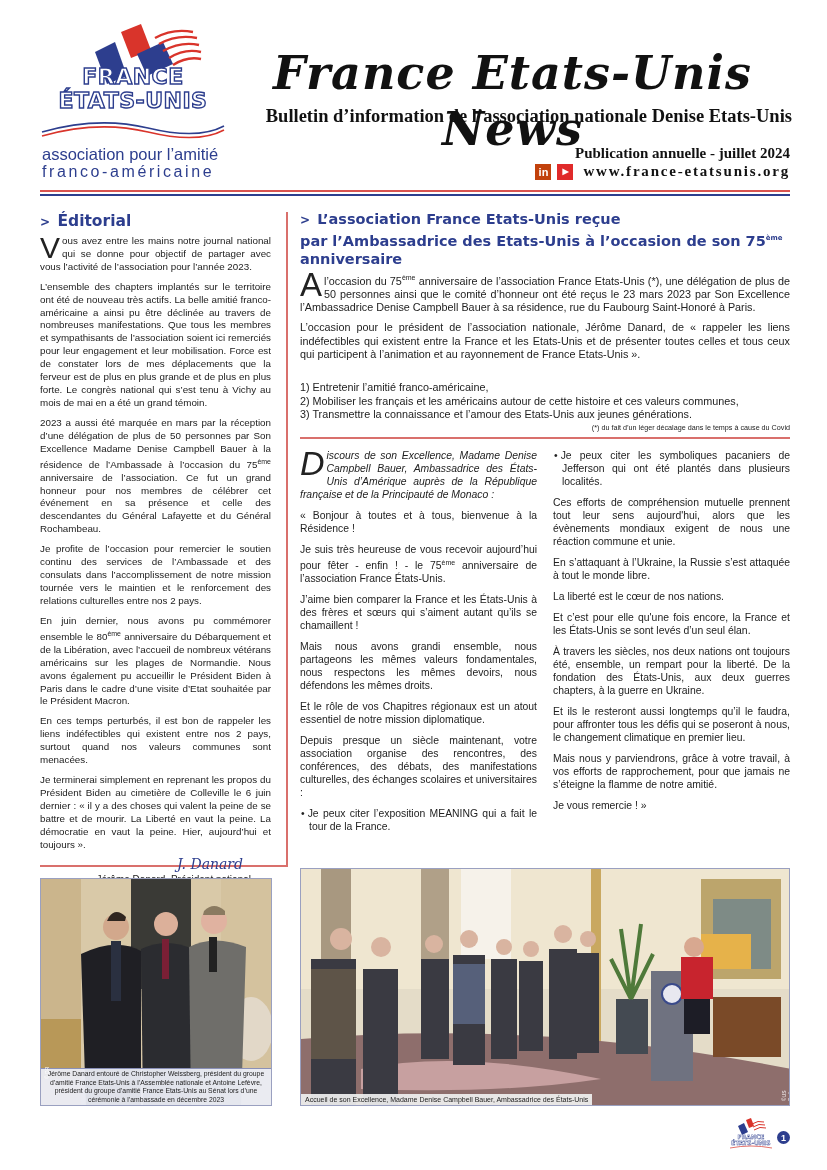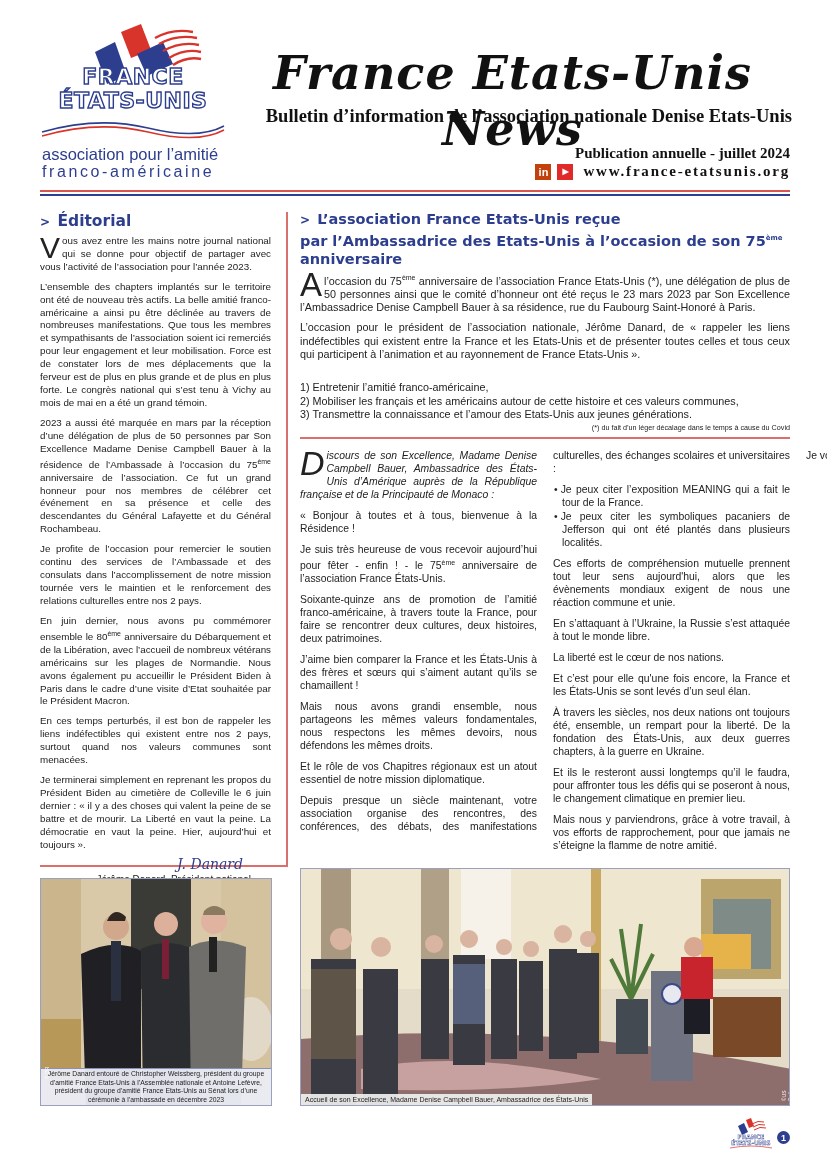--- a/index.html
+++ b/index.html
@@ -166,21 +166,20 @@
     </ul>
     <div class="footnote">(*) du fait d’un léger décalage dans le temps à cause du Covid</div>
   </div>
 </section>
 <div class="art-rule"></div>
 
 <section class="speech">
   <p class="intro"><span class="dropcap">D</span><span>iscours de son Excellence, Madame Denise Campbell Bauer, Ambassadrice des États-Unis d’Amérique auprès de la République française et de la Principauté de Monaco :</span></p>
   <p>« Bonjour à toutes et à tous, bienvenue à la Résidence !</p>
   <p><span>Je suis très heureuse de vous recevoir aujourd’hui pour fêter - enfin ! - le 75</span><sup>ème</sup><span> anniversaire de l’association France États-Unis.</span></p>
-  <p>Soixante-quinze ans de promotion de l’amitié franco-américaine, à travers toute la France, pour faire se rencontrer deux cultures, deux histoires, deux patrimoines.</p>
   <p>J’aime bien comparer la France et les États-Unis à des frères et sœurs qui s’aiment autant qu’ils se chamaillent !</p>
   <p>Mais nous avons grandi ensemble, nous partageons les mêmes valeurs fondamentales, nous respectons les mêmes devoirs, nous défendons les mêmes droits.</p>
   <p>Et le rôle de vos Chapitres régionaux est un atout essentiel de notre mission diplomatique.</p>
   <p>Depuis presque un siècle maintenant, votre association organise des rencontres, des conférences, des débats, des manifestations culturelles, des échanges scolaires et universitaires :</p>
   <ul>
     <li>Je peux citer l’exposition MEANING qui a fait le tour de la France.</li>
     <li>Je peux citer les symboliques pacaniers de Jefferson qui ont été plantés dans plusieurs localités.</li>
   </ul>
   <p>Ces efforts de compréhension mutuelle prennent tout leur sens aujourd'hui, alors que les évènements mondiaux exigent de nous une réaction commune et unie.</p>
   <p>En s’attaquant à l’Ukraine, la Russie s’est attaquée à tout le monde libre.</p>

